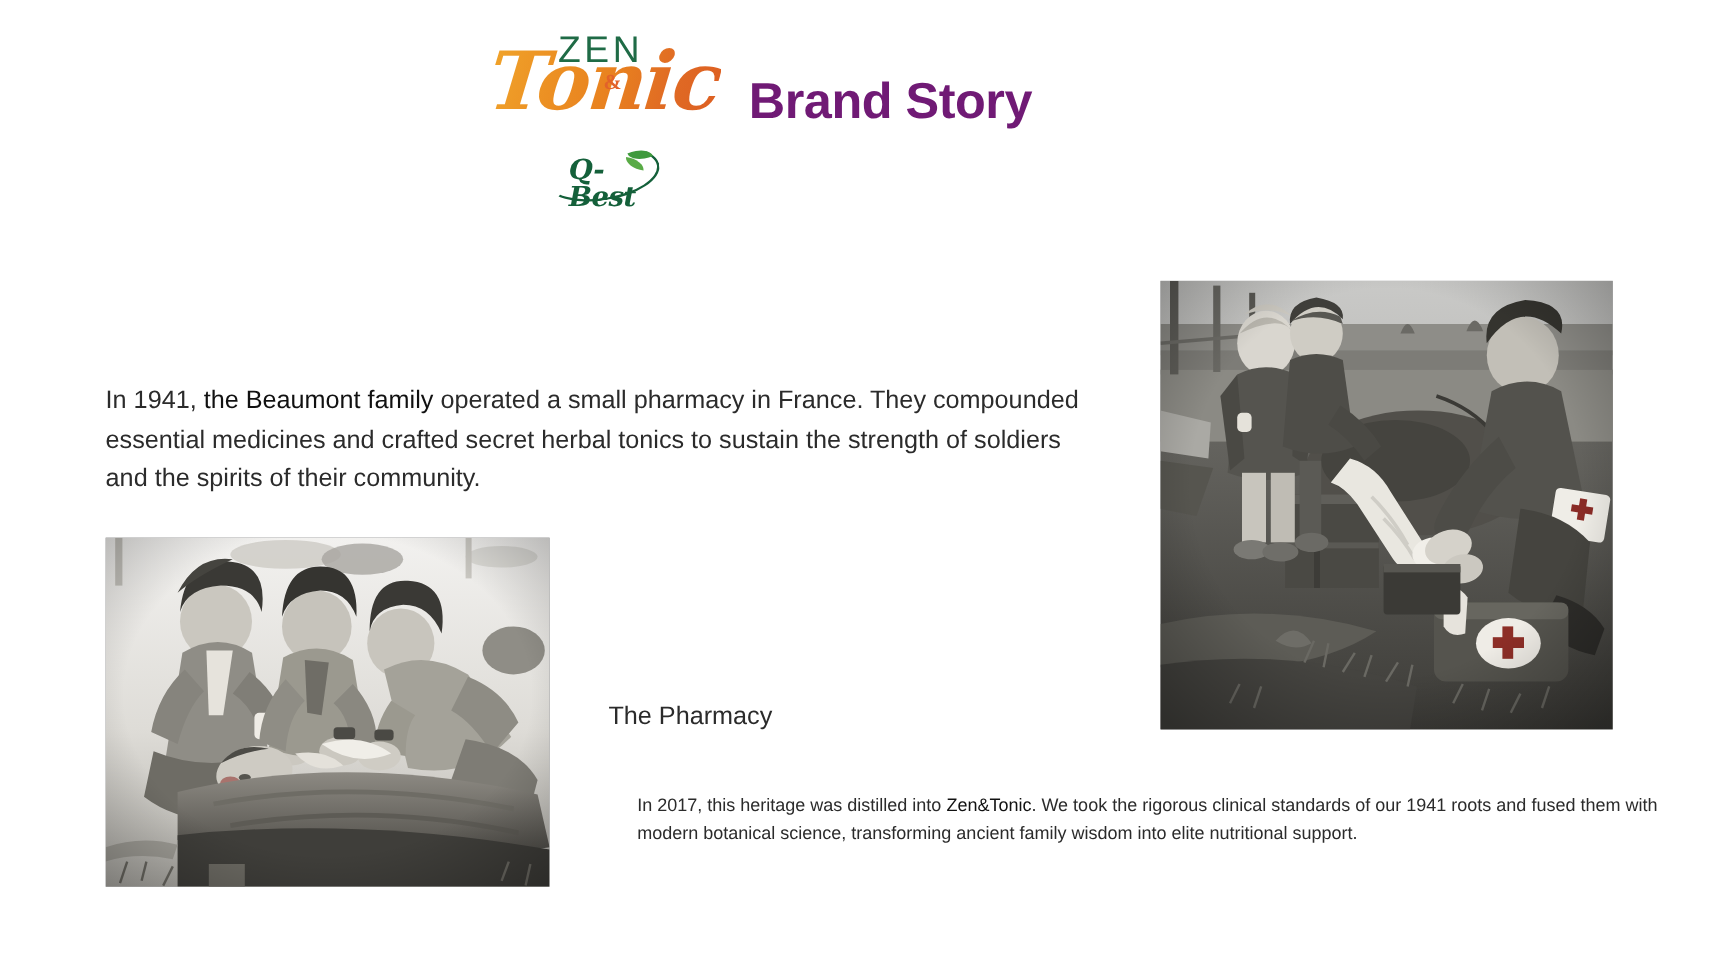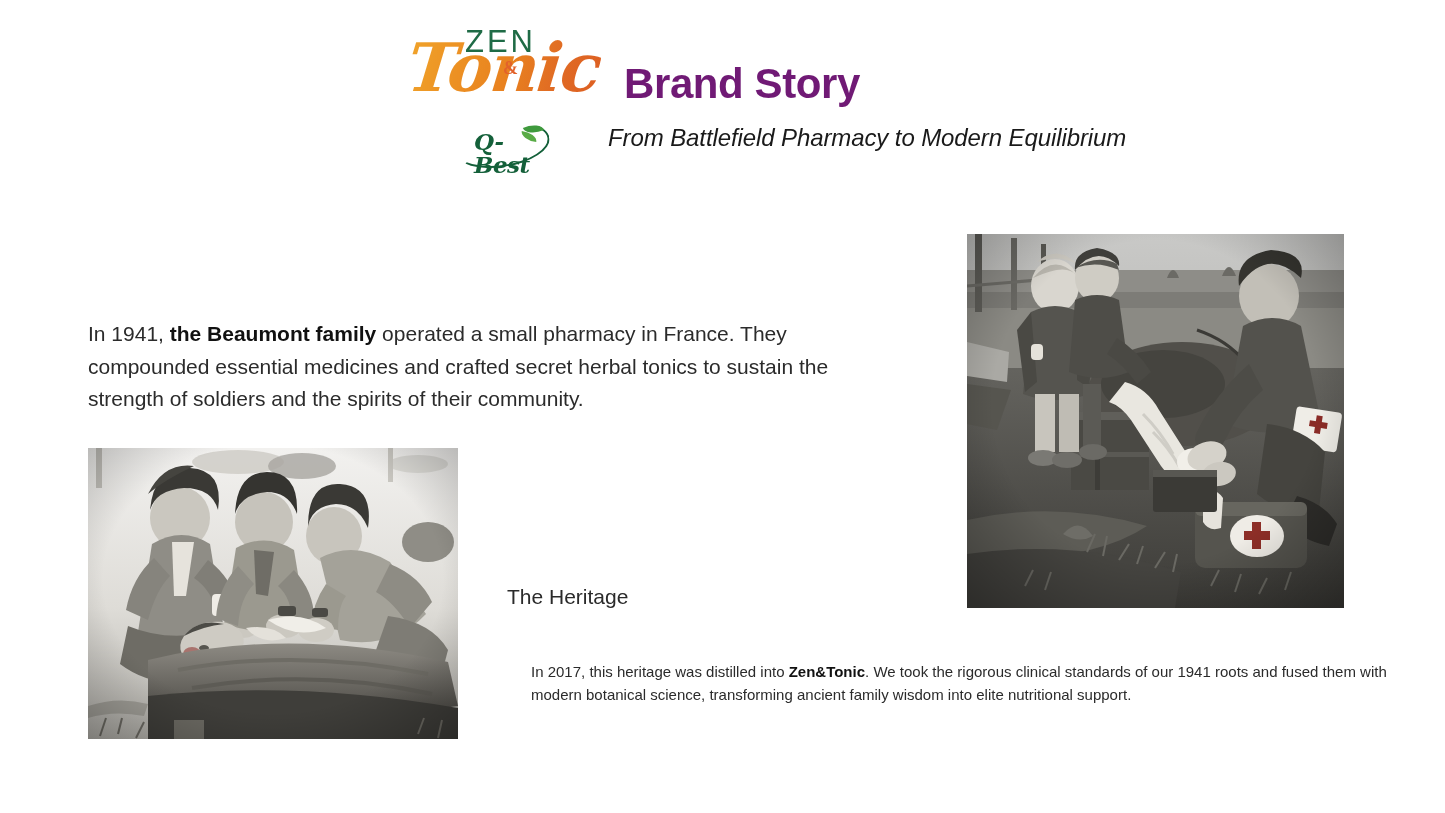--- a/index.html
+++ b/index.html
@@ -181,21 +181,21 @@
   }
   .para-heritage {
     position: absolute;
     left: 531px;
     top: 645px;
     width: 890px;
     font-size: 15px;
     color: #2b2b2b;
     line-height: 1.55;
   }
-  .para-origin b, .para-heritage b { font-weight: 700; color: #111; text-align: center; }
+  .para-origin b, .para-heritage b { font-weight: 400; color: #111; text-align: center; }
 
   
   .photo {
     position: absolute;
     overflow: hidden;
     background: #8a8a8a;
   }
   .photo-medic-child {
     left: 967px;
     top: 234px;
@@ -224,27 +224,26 @@
     <div class="logo-qbest">
       <span class="logo-qbest-swoosh"></span>
       <span class="logo-qbest-leaf1"></span>
       <span class="logo-qbest-leaf2"></span>
       <span class="logo-qbest-text">Q-Best</span>
     </div>
   </div>
 
   <div class="header-text">
     <h1 class="page-title">Brand Story</h1>
-    <p class="page-subtitle">From Battlefield Pharmacy to Modern Equilibrium</p>
   </div>
 
 
   <p class="para-origin"><span>In 1941, </span><b>the Beaumont family</b><span> operated a small pharmacy in France. They compounded essential medicines and crafted secret herbal tonics to sustain the strength of soldiers and the spirits of their community.</span></p>
 
-  <div class="heritage-line">The Heritage</div>
+  <div class="heritage-line">The Pharmacy</div>
 
   <p class="para-heritage"><span>In 2017, this heritage was distilled into </span><b>Zen&amp;Tonic</b><span>. We took the rigorous clinical standards of our 1941 roots and fused them with modern botanical science, transforming ancient family wisdom into elite nutritional support.</span></p>
 
   <div class="photo photo-medic-child">
     <svg viewBox="0 0 377 374" preserveAspectRatio="xMidYMid slice">
       <defs>
         <linearGradient id="skyG" x1="0" y1="0" x2="0" y2="1">
           <stop offset="0%" stop-color="#c9c9c7"></stop>
           <stop offset="100%" stop-color="#9d9d99"></stop>
         </linearGradient>

